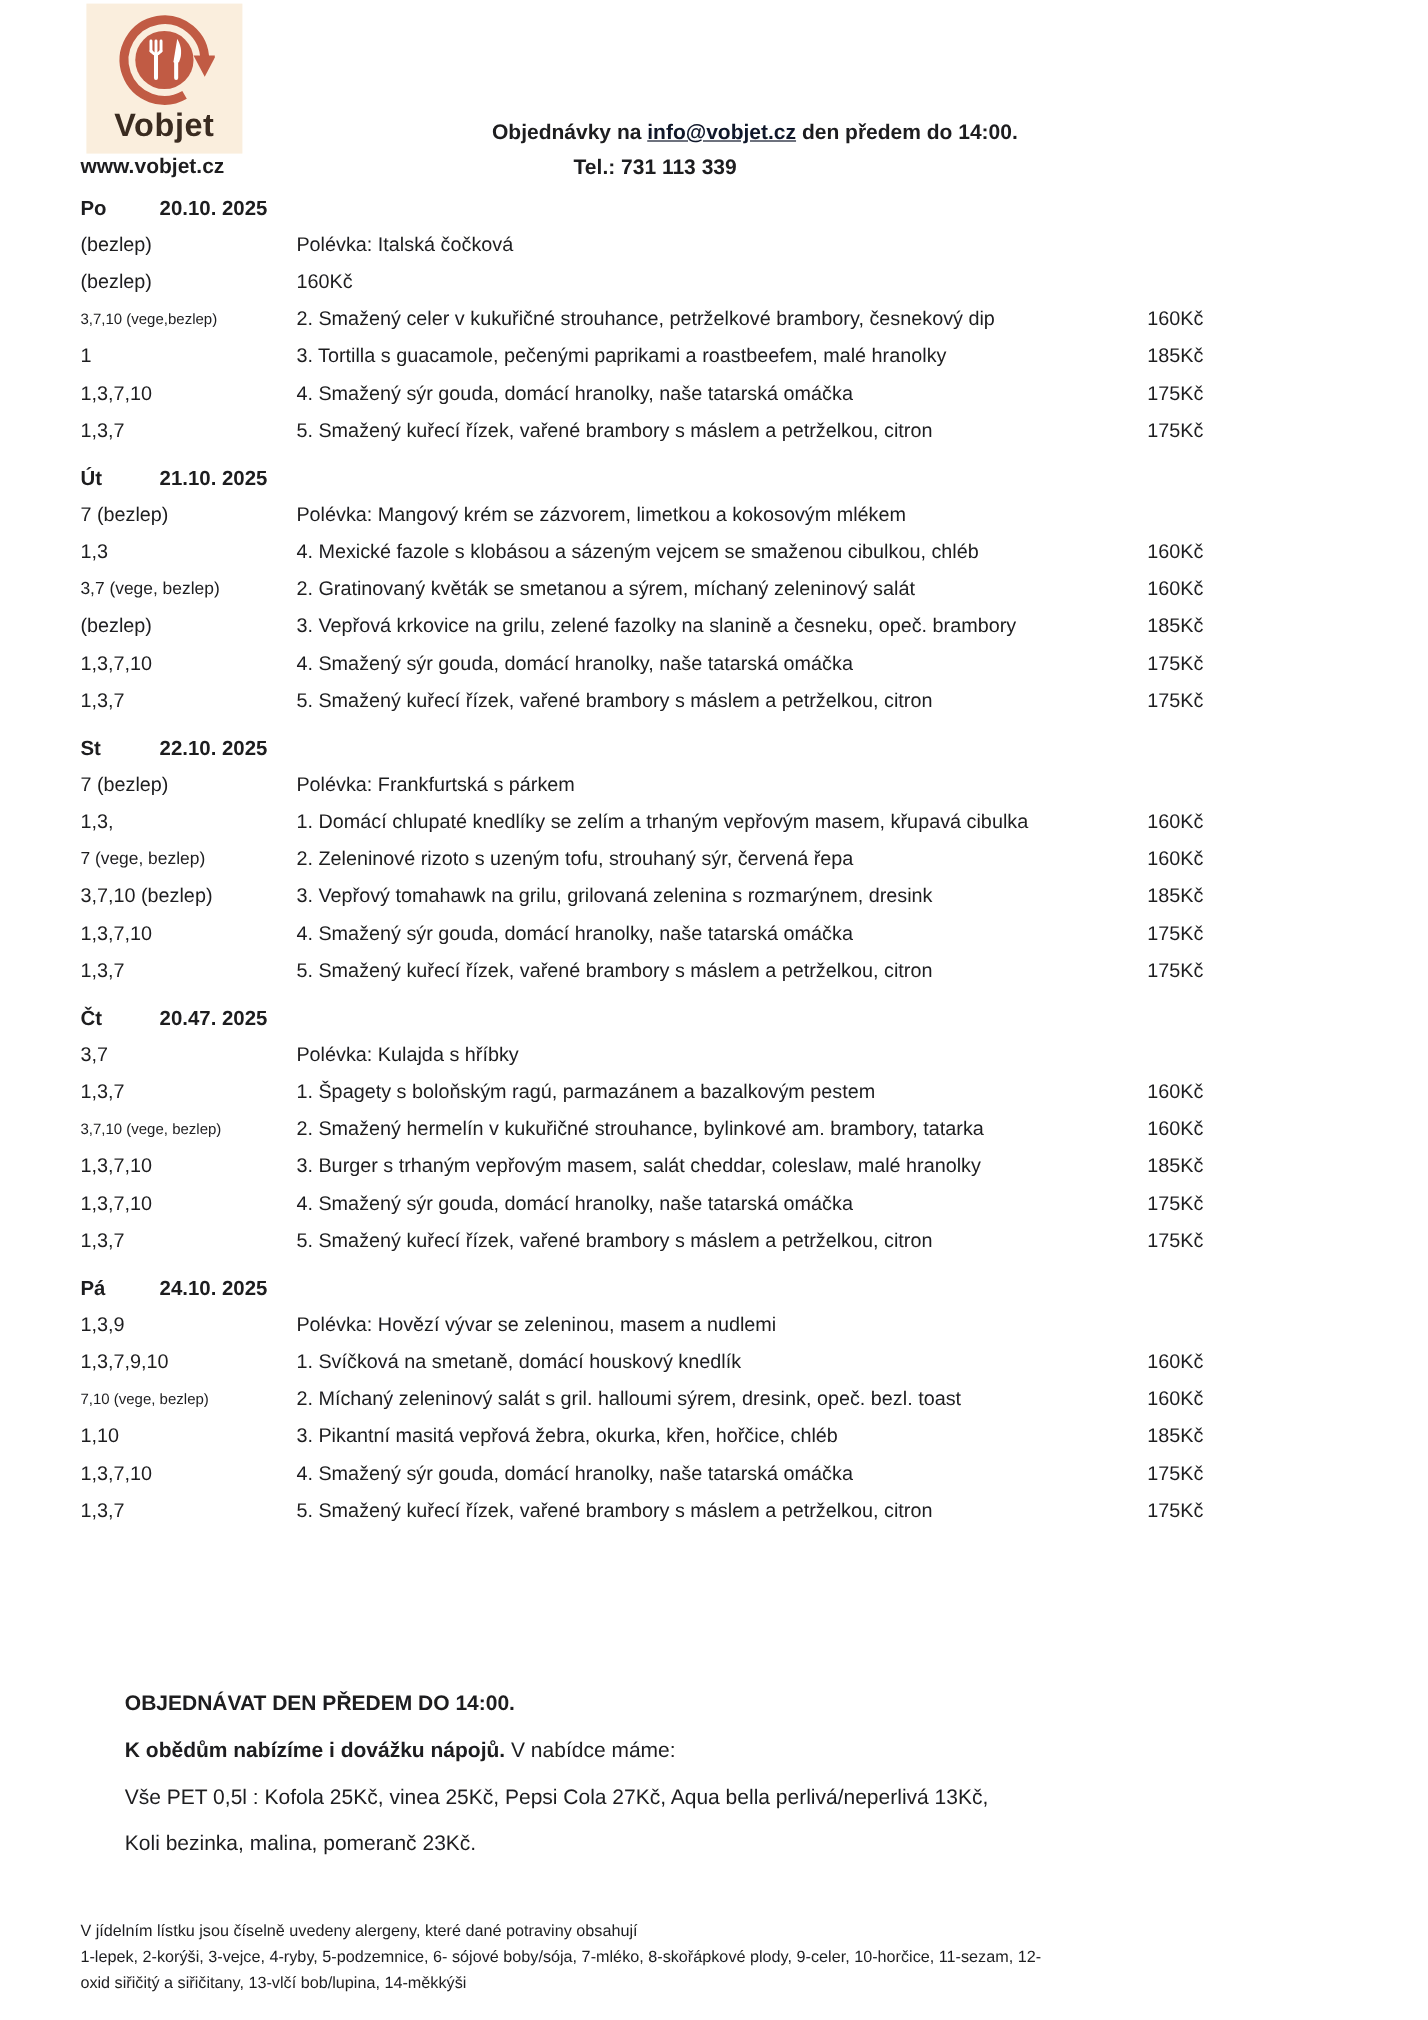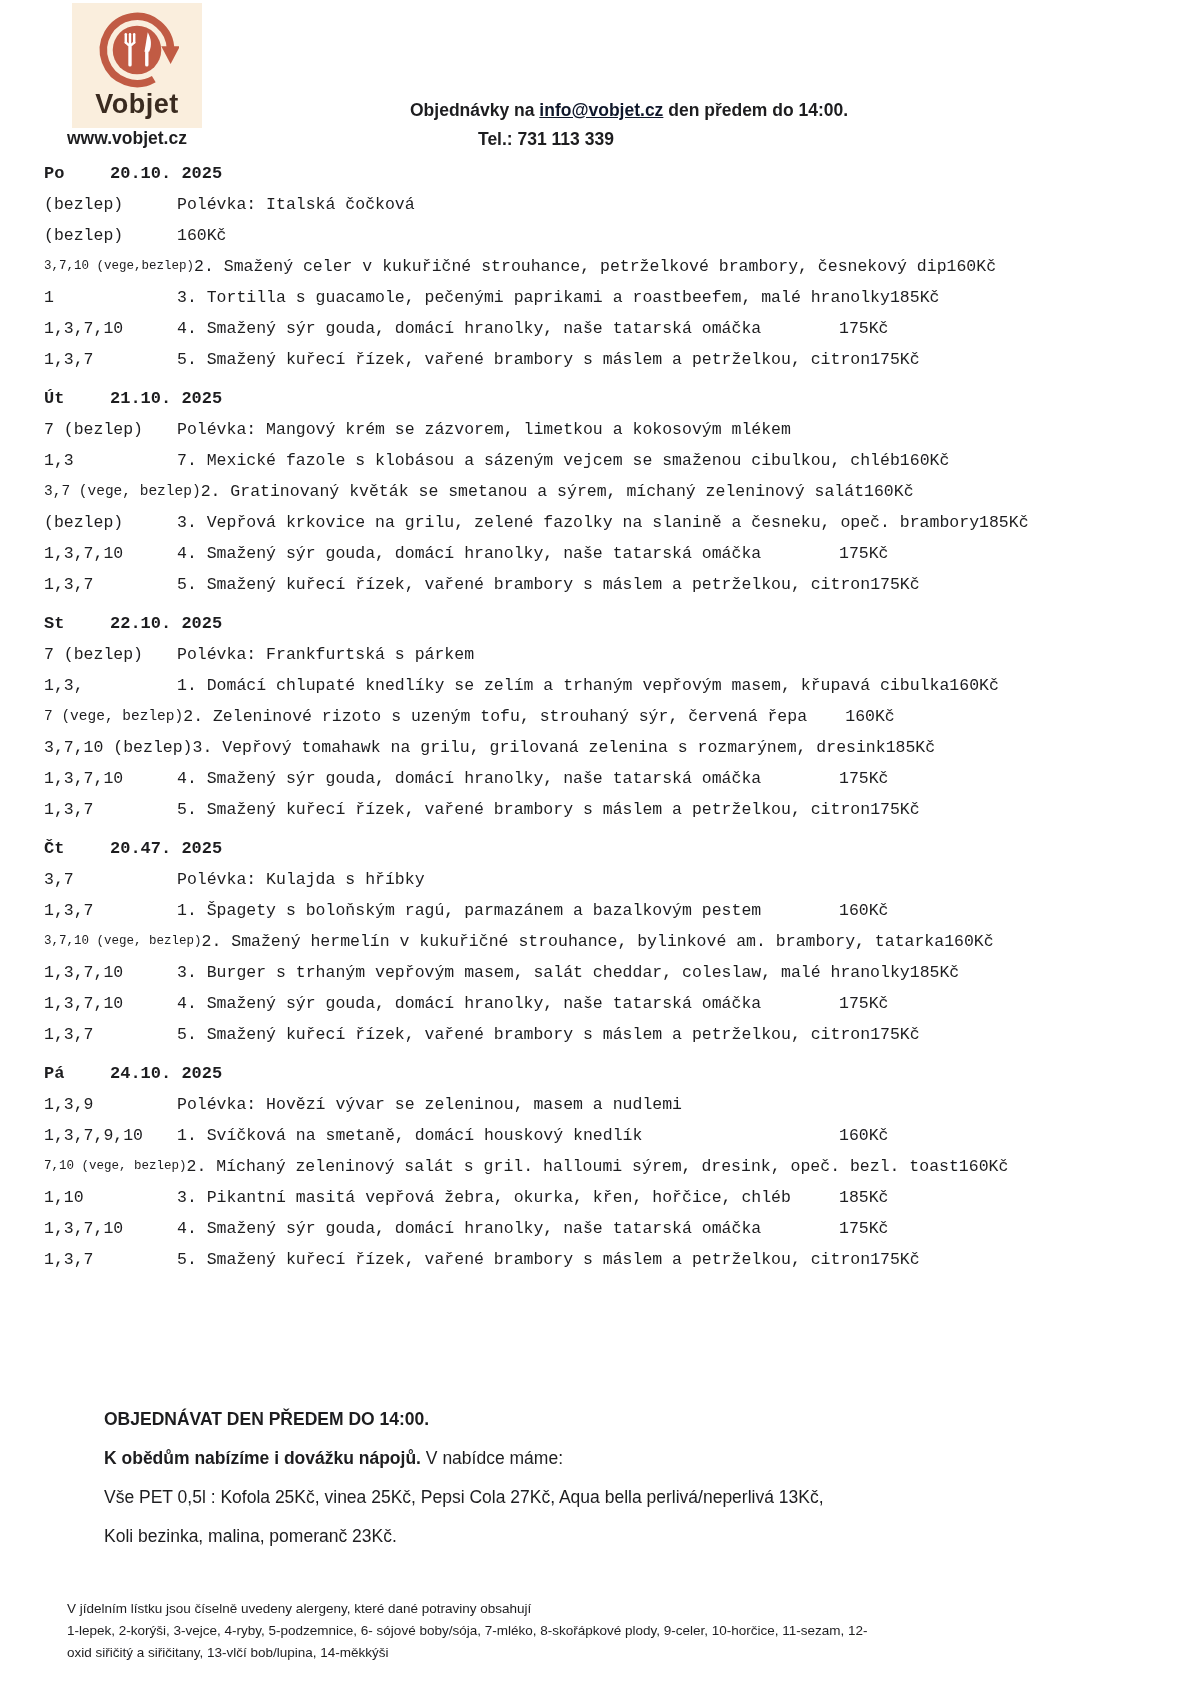--- a/index.html
+++ b/index.html
@@ -14,25 +14,25 @@
     position:absolute; left:72px; top:3px; width:130px; height:125px;
     background:#faeedd; display:flex; flex-direction:column; align-items:center;
   }
   .logo svg { width:84px; height:84px; margin-top:5px; }
   .brand-word { font-weight:700; font-size:27px; color:#3a2b20; letter-spacing:.5px; margin-top:-3px; }
   .order-line { position:absolute; left:410px; top:100px; font-weight:700; font-size:17.5px; white-space:pre; }
   .order-line a { color:#0f172a; text-decoration:underline; }
   .website { position:absolute; left:67px; top:128px; font-weight:700; font-size:17.5px; }
   .phone { position:absolute; left:478px; top:129px; font-weight:700; font-size:17.5px; }
   
-  .menu { padding-left:44px;font-family:Liberation Mono, monospace; }
+  .menu { padding-left:67px; }
   .day-section + .day-section { margin-top:8px; }
   .day-header { height:31px; line-height:31px; font-weight:700; font-size:17px; }
   .day-abbrev { display:inline-block; width:66px; }
-  .menu-row { display:flex; height:31px; line-height:31px; font-size:16.5px; }
+  .menu-row { display:flex; height:31px; line-height:31px; font-size:16.5px;gap:47px; }
   .cell-allergens { flex:0 0 133px; white-space:nowrap; overflow:visible; }
   .cell-allergens.sm { font-size:14.5px; }
   .cell-allergens.xs { font-size:12.5px; }
   .cell-dish { flex:0 0 662px; white-space:nowrap; overflow:visible; }
   .cell-price { flex:0 0 auto; white-space:nowrap; }
   
   .footer-block { margin-top:125px; padding-left:104px; }
   .footer-block > div { line-height:39px; font-size:17.5px; }
   .f-bold { font-weight:700; }
   .notes { margin-top:42px; padding-left:67px; font-size:13.5px; line-height:22px; width:1040px; }
@@ -104,21 +104,21 @@
   <section class="day-section">
     <div class="day-header"><span class="day-abbrev">Út</span><span>21.10. 2025</span></div>
     <div>
           <div class="menu-row">
             <span class="cell-allergens">7 (bezlep)</span>
             <span class="cell-dish">Polévka: Mangový krém se zázvorem, limetkou a kokosovým mlékem</span>
             <span class="cell-price"></span>
           </div>
           <div class="menu-row">
             <span class="cell-allergens">1,3</span>
-            <span class="cell-dish">7. Mexické fazole s klobásou a sázeným vejcem se smaženou cibulkou, chléb</span>
+            <span class="cell-dish">4. Mexické fazole s klobásou a sázeným vejcem se smaženou cibulkou, chléb</span>
             <span class="cell-price">160Kč</span>
           </div>
           <div class="menu-row">
             <span class="cell-allergens sm">3,7 (vege, bezlep)</span>
             <span class="cell-dish">2. Gratinovaný květák se smetanou a sýrem, míchaný zeleninový salát</span>
             <span class="cell-price">160Kč</span>
           </div>
           <div class="menu-row">
             <span class="cell-allergens">(bezlep)</span>
             <span class="cell-dish">3. Vepřová krkovice na grilu, zelené fazolky na slanině a česneku, opeč. brambory</span>

